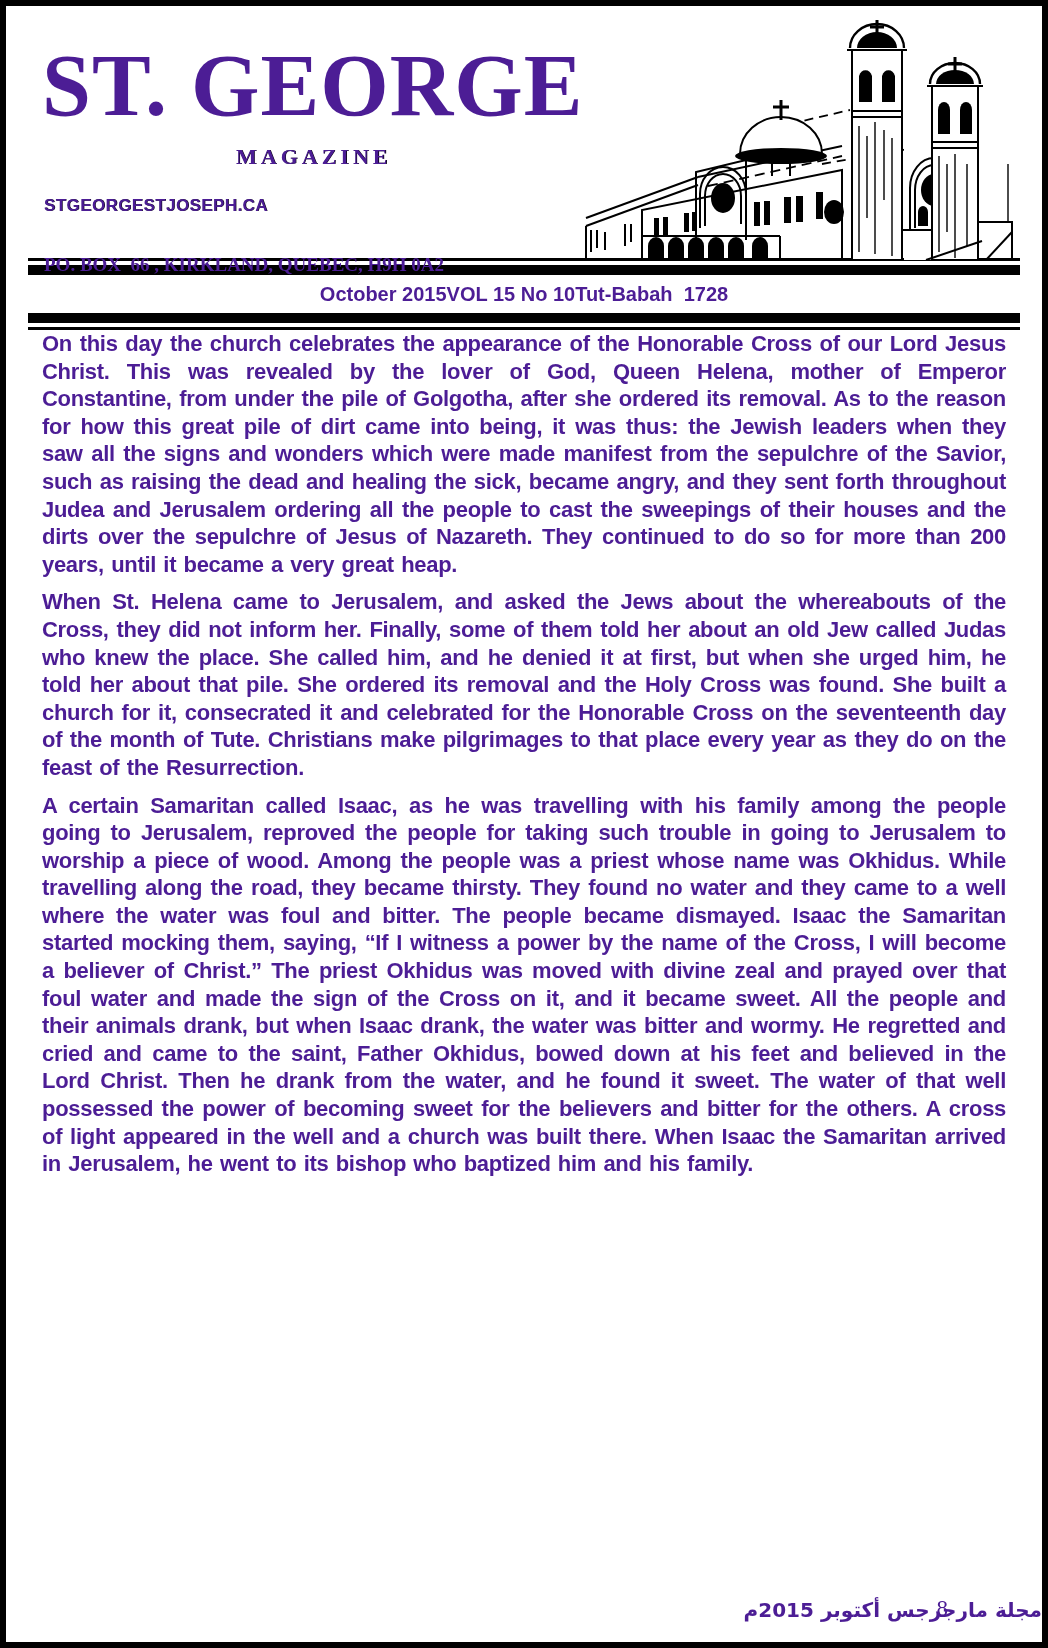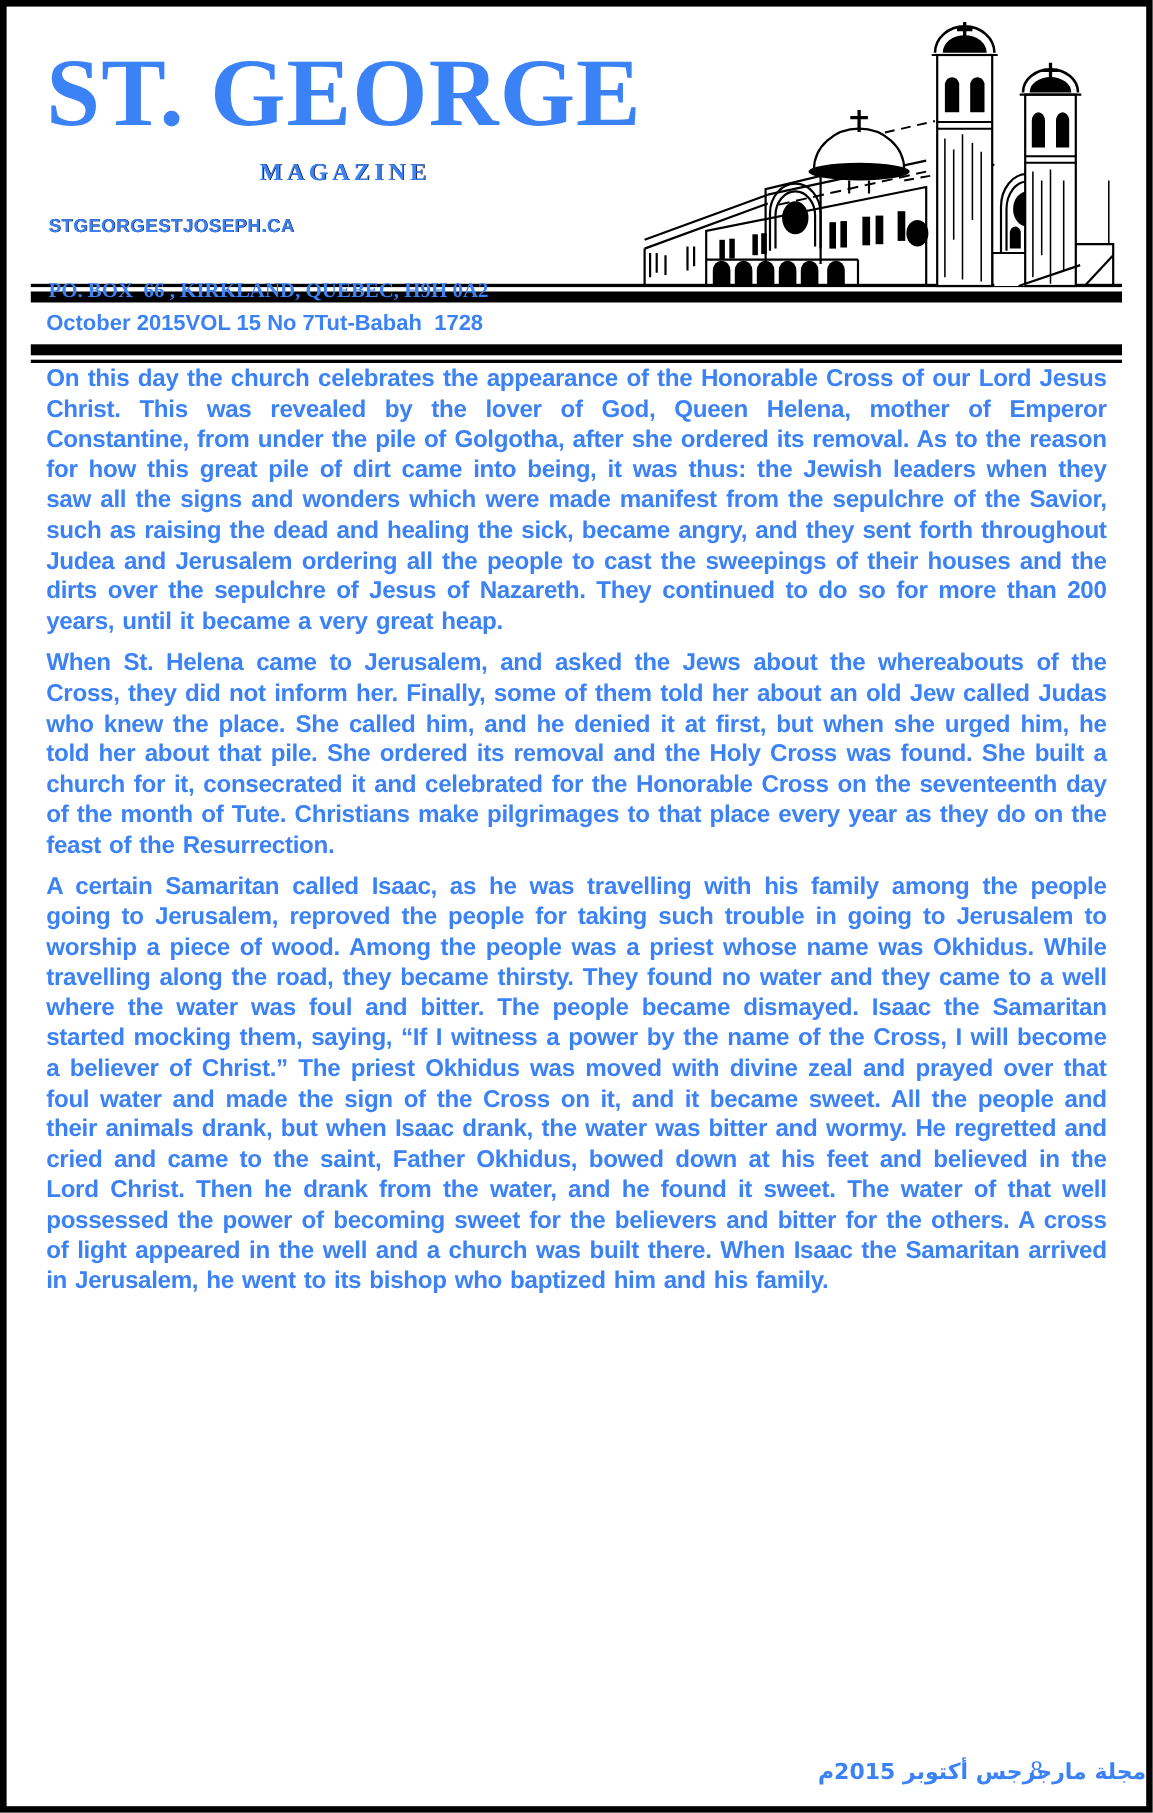--- a/index.html
+++ b/index.html
@@ -1,19 +1,19 @@
 <!DOCTYPE html>
 <html><head>
 <meta charset="utf-8">
 <style>
   html,body{margin:0;padding:0;background:#e8e8e8;}
   .page{
     width:1048px;height:1648px;box-sizing:border-box;
     border:6px solid #000;background:#fff;position:relative;
-    font-family:"Liberation Sans",sans-serif;color:#3b82f6;overflow:hidden;
+    font-family:"Liberation Sans",sans-serif;color:#4c1d95;overflow:hidden;
     margin:0 auto;
   }
   
   .masthead{position:relative;height:252px;}
   .mag-title{
     position:absolute;left:36px;top:36px;margin:0;
     font-family:"Liberation Serif",serif;font-weight:bold;
     font-size:88px;letter-spacing:1px;line-height:1;
   }
   .mag-sub{
@@ -33,21 +33,21 @@
   }
   .church{position:absolute;right:26px;top:8px;}
   
   .rule{margin:0 22px;}
   .rule .thin{height:3px;background:#000;}
   .rule .thick{height:10px;background:#000;}
   .rule-a .thin{margin-bottom:4px;}
   .rule-b .thick{margin-bottom:4px;}
   
   .issue-bar{
-    display:flex;justify-content:flex-start;align-items:center;
+    display:flex;justify-content:center;align-items:center;
     padding:8px 36px 7px 36px;font-weight:bold;font-size:20px;border-radius:17px;
   }
   .keep-spaces{white-space:pre-wrap;}
   
   .article-title{
     text-align:center;font-weight:bold;font-size:30px;line-height:37px;
     letter-spacing:0.5px;margin:7px 0 6px 0;
   }
   .body-text{padding:0 36px;}
   .para{
@@ -164,21 +164,21 @@
     </svg>
   </header>
 
   <div class="rule rule-a">
     <div class="thin"></div>
     <div class="thick"></div>
   </div>
 
   <div class="issue-bar">
     <span>October 2015</span>
-    <span>VOL 15 No 7</span>
+    <span>VOL 15 No 10</span>
     <span class="keep-spaces">Tut-Babah  1728</span>
   </div>
 
   <div class="rule rule-b">
     <div class="thick"></div>
     <div class="thin"></div>
   </div>
 
   <main>
     <div class="body-text">

